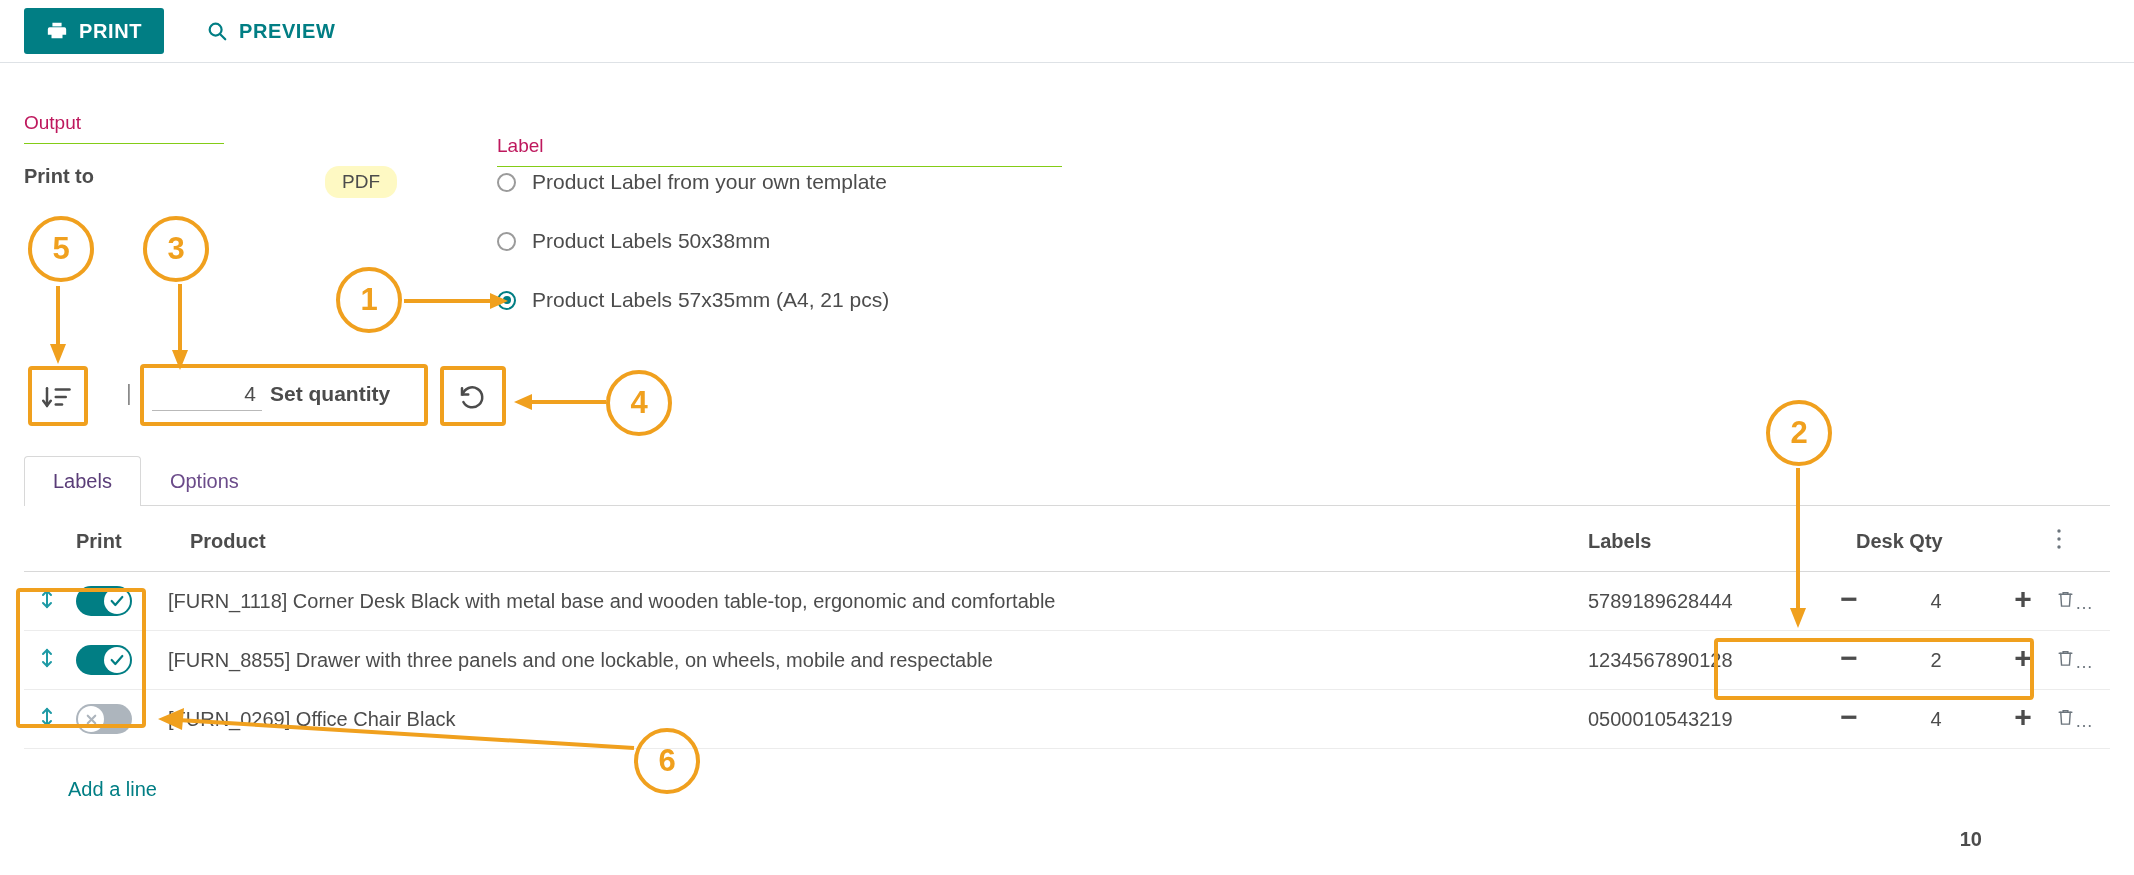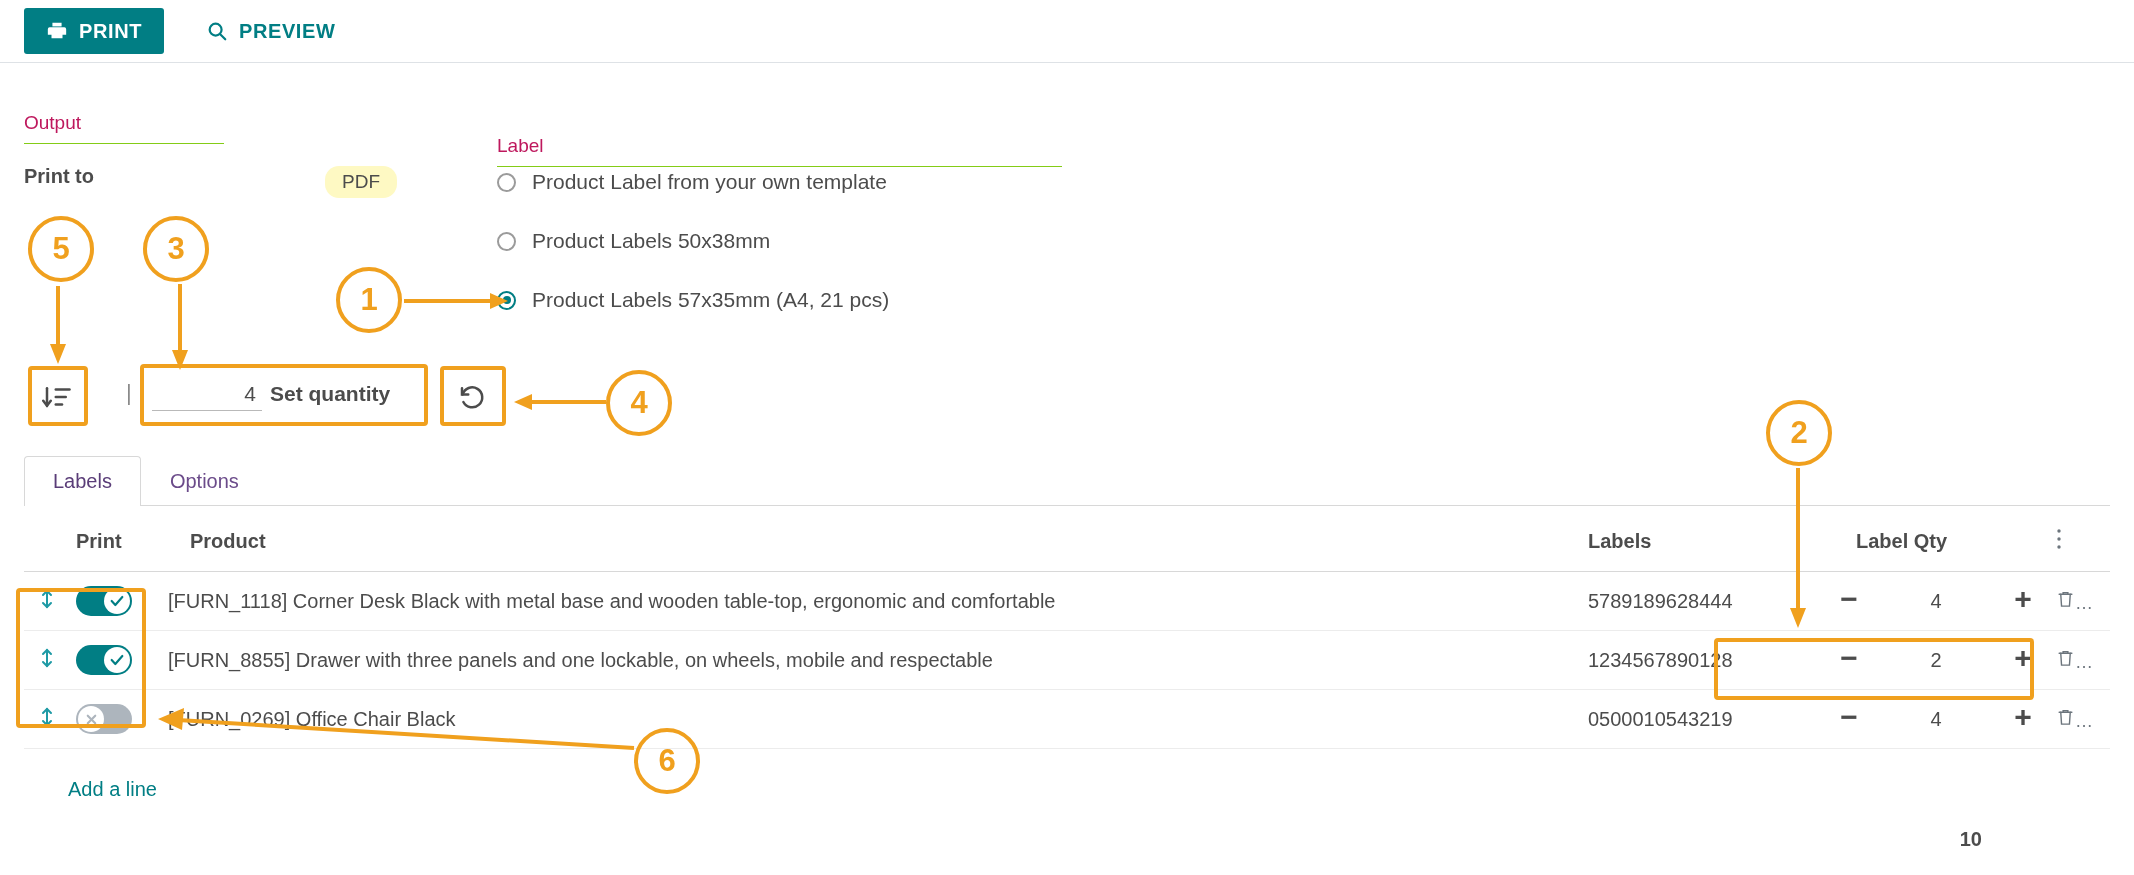--- a/index.html
+++ b/index.html
@@ -293,21 +293,21 @@
   </div>
 
   <div class="tbl">
     <table>
       <thead>
         <tr>
           <th class="c-handle"></th>
           <th class="c-print">Print</th>
           <th class="c-prod th-prod">Product</th>
           <th class="c-bar">Labels</th>
-          <th class="th-qty" colspan="3">Label Qty</th>
+          <th class="th-qty" colspan="3">Desk Qty</th>
           <th class="th-dots">
             <svg width="6" height="22" viewBox="0 0 6 22" fill="#6c757d">
               <circle cx="3" cy="3" r="1.7"></circle>
                 <circle cx="3" cy="11" r="1.7"></circle>
                 <circle cx="3" cy="19" r="1.7"></circle>
             </svg>
           </th>
         </tr>
       </thead>
       <tbody>

